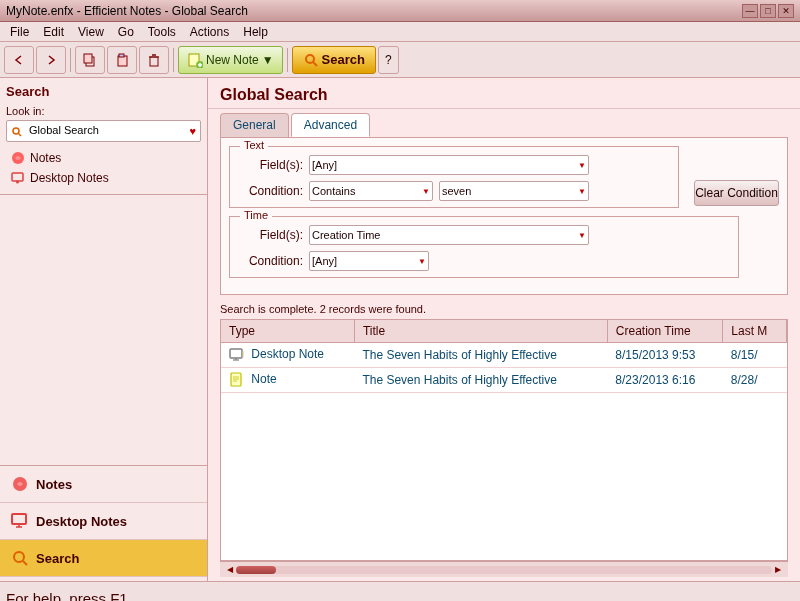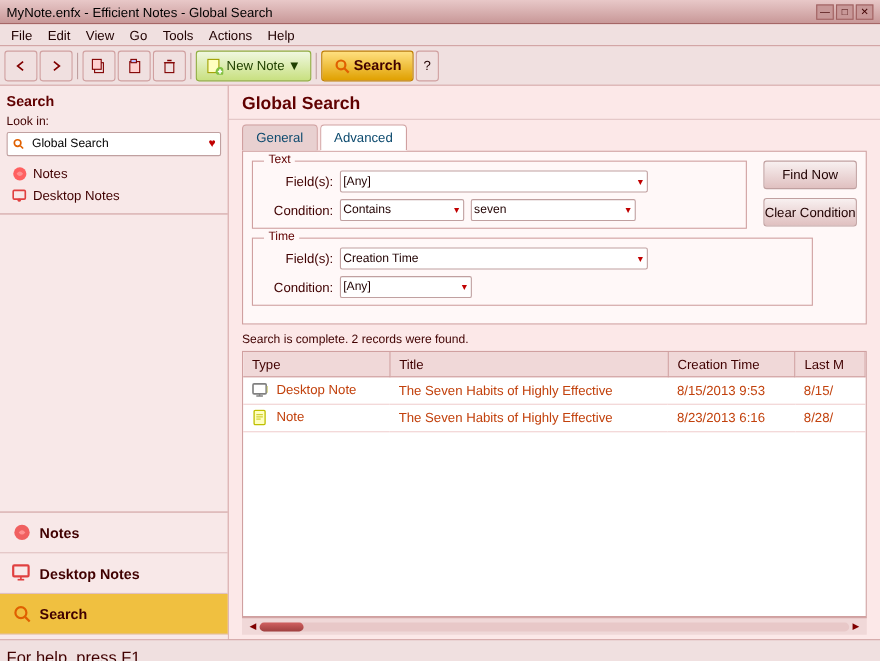--- a/index.html
+++ b/index.html
@@ -341,21 +341,21 @@
       font-size: 12px;
       border-right: 1px solid #d0a0a0;
       border-bottom: 1px solid #d0a0a0;
       color: #400000;
       font-weight: normal;
     }
     #results-table td {
       padding: 4px 8px;
       font-size: 12px;
       border-bottom: 1px solid #f0d0d0;
-      color: #c2410c;
+      color: #0c4a6e;
     }
 
     
     #h-scrollbar {
       height: 16px;
       background: #f0d8d8;
       border-top: 1px solid #d0a0a0;
       display: flex;
       align-items: center;
       padding: 2px 4px;
@@ -552,21 +552,21 @@
         <span class="group-legend">Text</span>
         <div class="form-row">
           <span class="form-label">Field(s):</span>
           <div class="form-select" style="width:280px;">
             <span>[Any]</span>
             <span class="dropdown-arrow">▼</span>
           </div>
         </div>
         <div class="form-row">
           <span class="form-label">Condition:</span>
-          <div class="form-select" style="width:113px;gap:36px;">
+          <div class="form-select" style="width:124px;gap:36px;">
             <span>Contains</span>
             <span class="dropdown-arrow">▼</span>
           </div>
           <div class="form-select" style="width:150px;">
             <span>seven</span>
             <span class="dropdown-arrow">▼</span>
           </div>
         </div>
       </div>
 
@@ -581,21 +581,20 @@
         </div>
         <div class="form-row">
           <span class="form-label">Condition:</span>
           <div class="form-select" style="width:120px;">
             <span>[Any]</span>
             <span class="dropdown-arrow">▼</span>
           </div>
         </div>
       </div>
 
-      <button class="find-now-btn">Find Now</button>
       <button class="clear-condition-btn">Clear Condition</button>
     </div>
 
     <div id="search-status">Search is complete. 2 records were found.</div>
 
     <div id="results-area">
       <table id="results-table">
         <thead>
           <tr>
             <th>Type</th>

